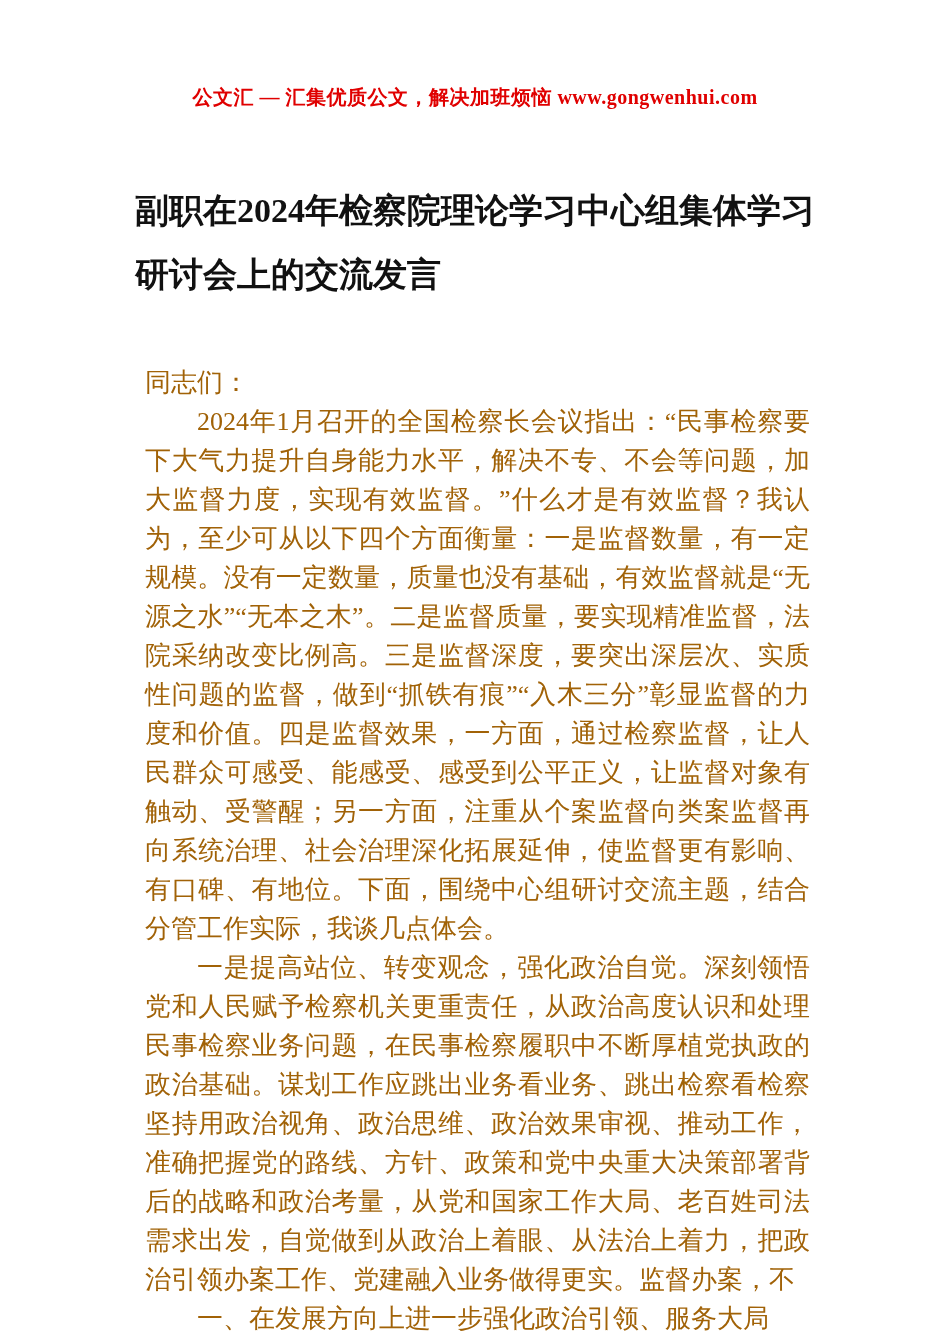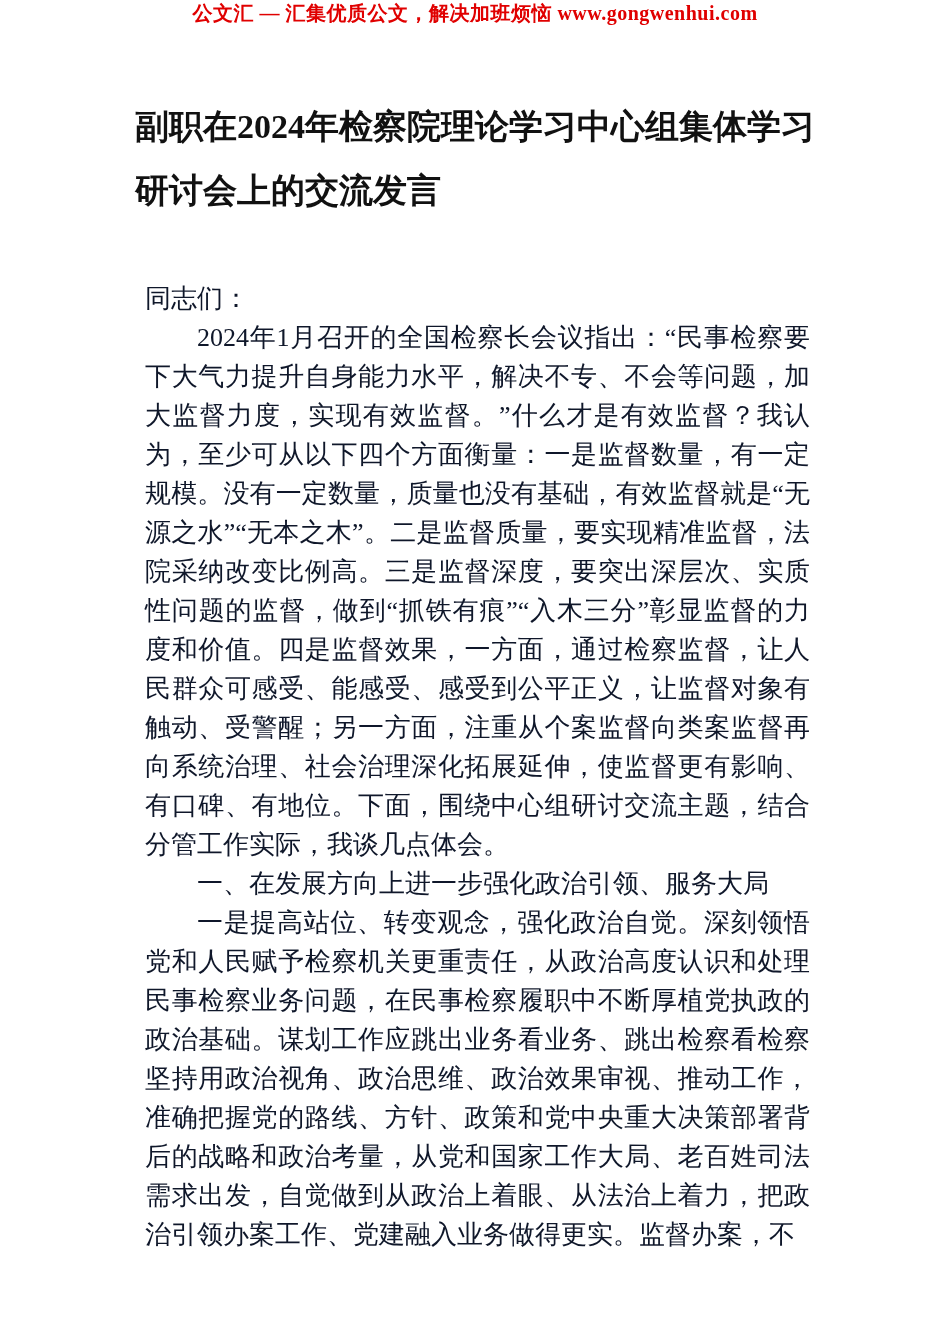--- a/index.html
+++ b/index.html
@@ -15,41 +15,42 @@
   }
   .page {
     position: relative;
     width: 950px;
     height: 1344px;
     box-sizing: border-box;
     background: #ffffff;
     overflow: hidden;
   }
   .site-banner {
+    padding-top: 84px;
     text-align: center;
     font-size: 20px;
     font-weight: bold;
     letter-spacing: 0.5px;
     color: #e00000;
   }
   .doc-title {
     margin: 68px auto 0 auto;
     max-width: 680px;
     text-align: left;
     font-size: 34px;
     font-weight: bold;
     line-height: 64px;
     color: #111111;
   }
   .doc-body {
     margin: 56px 140px 0 145px;
     font-size: 26px;
     line-height: 39px;
     text-align: justify;
-    color: #0f172a;
+    color: #a16207;
   }
   .doc-body p {
     margin: 0;
     padding: 0;
     text-indent: 2em;
   }
   .doc-body p.no-indent {
     text-indent: 0;
   }
 </style>
@@ -58,17 +59,17 @@
 
 <div class="page">
 
   <div class="site-banner">公文汇 — 汇集优质公文，解决加班烦恼 www.gongwenhui.com</div>
 
   <h1 class="doc-title">副职在2024年检察院理论学习中心组集体学习研讨会上的交流发言</h1>
 
   <div class="doc-body">
     <p class="no-indent">同志们：</p>
     <p>2024年1月召开的全国检察长会议指出：“民事检察要下大气力提升自身能力水平，解决不专、不会等问题，加大监督力度，实现有效监督。”什么才是有效监督？我认为，至少可从以下四个方面衡量：一是监督数量，有一定规模。没有一定数量，质量也没有基础，有效监督就是“无源之水”“无本之木”。二是监督质量，要实现精准监督，法院采纳改变比例高。三是监督深度，要突出深层次、实质性问题的监督，做到“抓铁有痕”“入木三分”彰显监督的力度和价值。四是监督效果，一方面，通过检察监督，让人民群众可感受、能感受、感受到公平正义，让监督对象有触动、受警醒；另一方面，注重从个案监督向类案监督再向系统治理、社会治理深化拓展延伸，使监督更有影响、有口碑、有地位。下面，围绕中心组研讨交流主题，结合分管工作实际，我谈几点体会。</p>
+    <p>一是提高站位、转变观念，强化政治自觉。深刻领悟党和人民赋予检察机关更重责任，从政治高度认识和处理民事检察业务问题，在民事检察履职中不断厚植党执政的政治基础。谋划工作应跳出业务看业务、跳出检察看检察坚持用政治视角、政治思维、政治效果审视、推动工作，准确把握党的路线、方针、政策和党中央重大决策部署背后的战略和政治考量，从党和国家工作大局、老百姓司法需求出发，自觉做到从政治上着眼、从法治上着力，把政治引领办案工作、党建融入业务做得更实。监督办案，不</p>
     <p>一、在发展方向上进一步强化政治引领、服务大局</p>
-    <p>一是提高站位、转变观念，强化政治自觉。深刻领悟党和人民赋予检察机关更重责任，从政治高度认识和处理民事检察业务问题，在民事检察履职中不断厚植党执政的政治基础。谋划工作应跳出业务看业务、跳出检察看检察坚持用政治视角、政治思维、政治效果审视、推动工作，准确把握党的路线、方针、政策和党中央重大决策部署背后的战略和政治考量，从党和国家工作大局、老百姓司法需求出发，自觉做到从政治上着眼、从法治上着力，把政治引领办案工作、党建融入业务做得更实。监督办案，不</p>
   </div>
 
 </div>
 
 </body></html>

